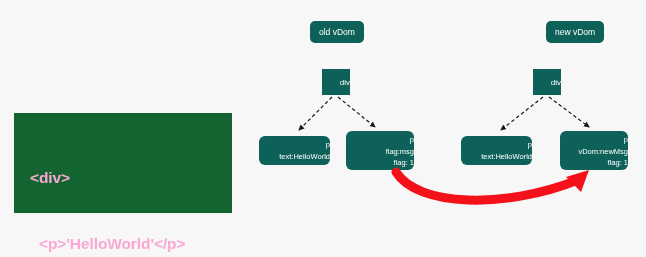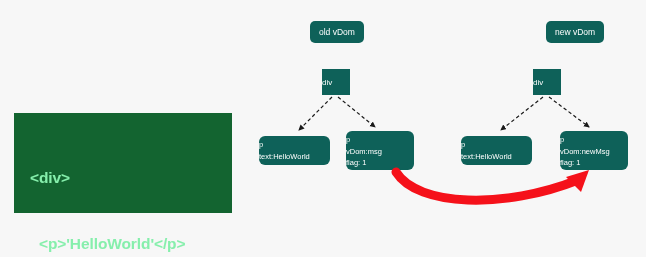--- a/index.html
+++ b/index.html
@@ -23,21 +23,21 @@
   }
 
   
   .code-block {
     position: absolute;
     left: 14px;
     top: 113px;
     width: 218px;
     height: 100px;
     background: #136430;
-    color: #86efac;
+    color: #f9a8d4;
     font-family: "Liberation Sans", sans-serif;
     font-weight: bold;
     font-size: 15.5px;
     line-height: 22px;
     box-sizing: border-box;
     padding: 10px 0 0 16px;
     white-space: pre;
     letter-spacing: -0.1px;
   }
   .code-line {
@@ -52,21 +52,21 @@
   .node {
     position: absolute;
     background: #0e6159;
     color: #ffffff;
     border-radius: 5px;
     text-align: center;
     font-family: "Liberation Sans", sans-serif;
     box-sizing: border-box;
     display: flex;
     flex-direction: column;
-    align-items: flex-start;
+    align-items: flex-end;
     justify-content: center;
     line-height: 11px;
   }
   .node .ln {
     display: block;
     white-space: nowrap;
   }
 
   .node-header {
     font-size: 8.5px;
@@ -154,21 +154,21 @@
     <span class="ln">div</span>
   </div>
 
   <div id="old-p-hello" class="node node-leaf">
     <span class="ln">p</span>
     <span class="ln">text:HelloWorld</span>
   </div>
 
   <div id="old-p-msg" class="node node-leaf">
     <span class="ln">p</span>
-    <span class="ln">vDom:msg</span>
+    <span class="ln">flag:msg</span>
     <span class="ln">flag: 1</span>
   </div>
 
   <div id="new-vdom-header" class="node node-header">
     <span class="ln">new vDom</span>
   </div>
 
   <div id="new-div" class="node node-div">
     <span class="ln">div</span>
   </div>

